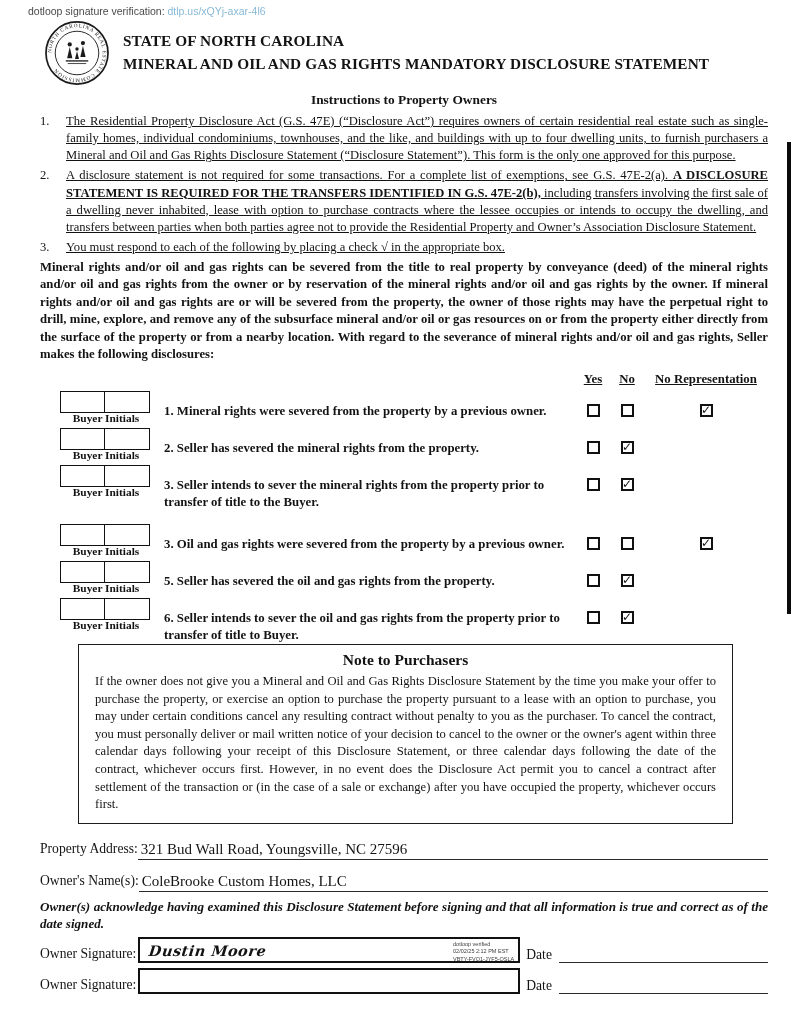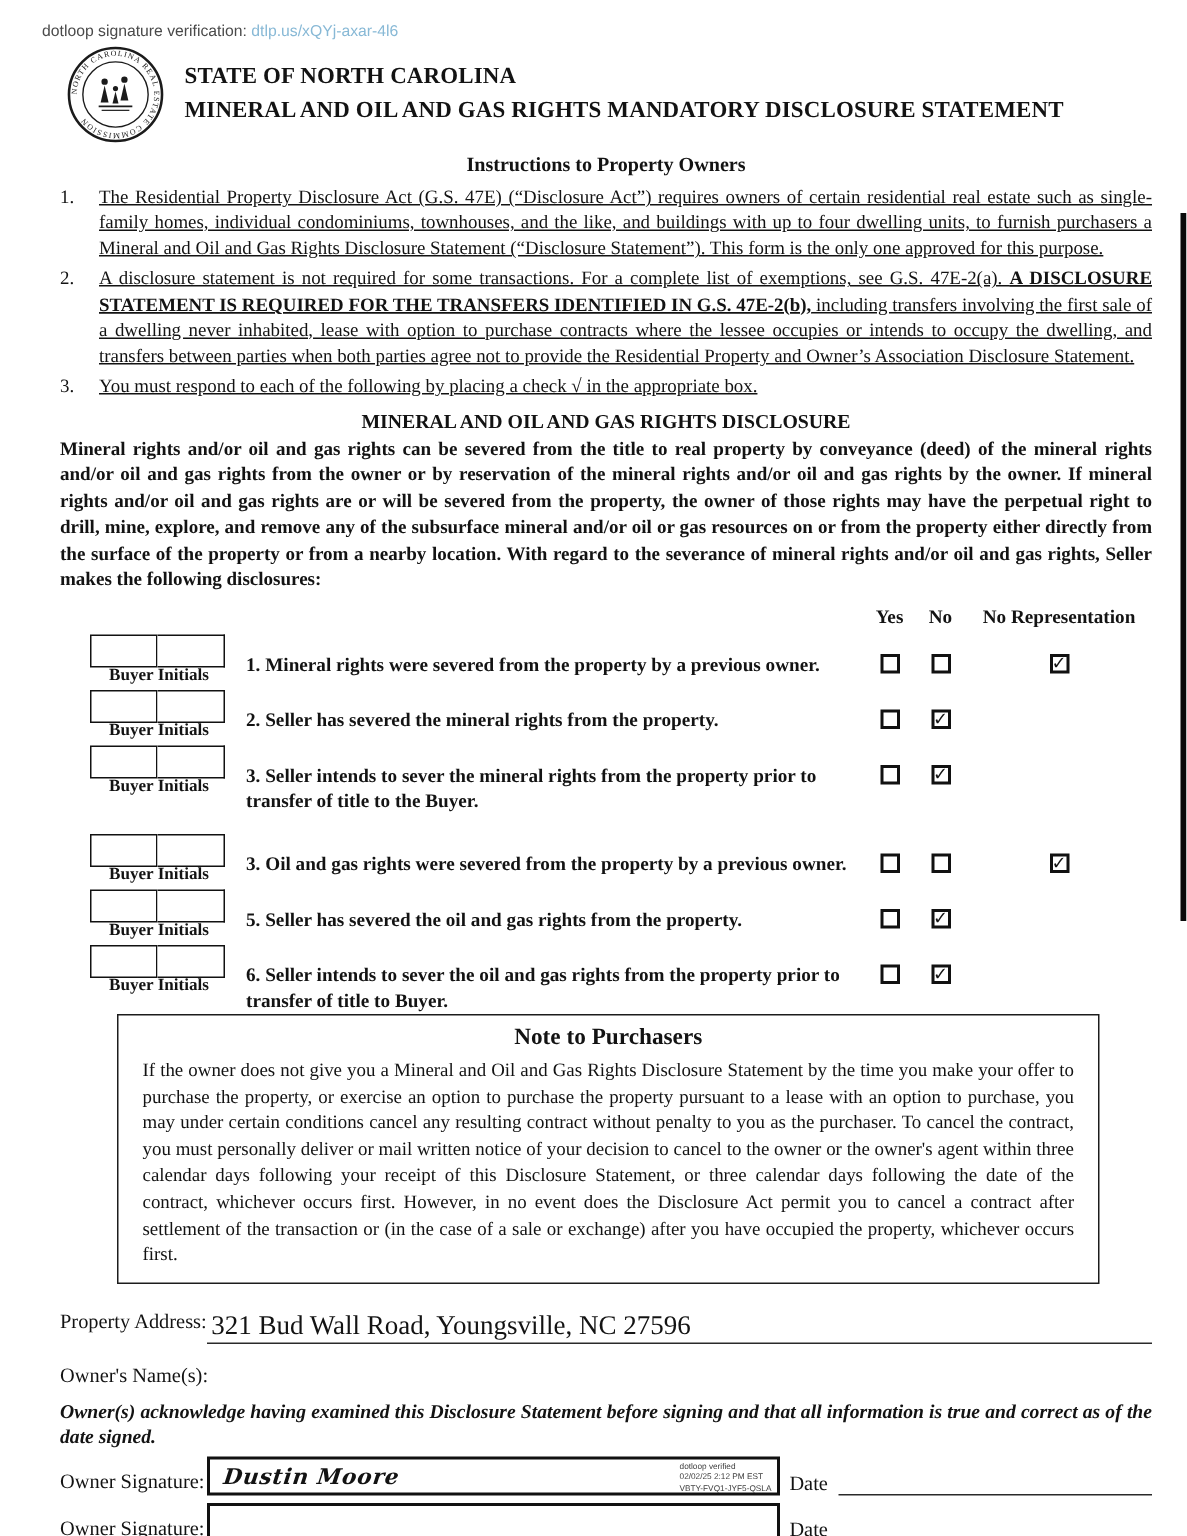--- a/index.html
+++ b/index.html
@@ -4,21 +4,21 @@
 <style>
   * { box-sizing: border-box; }
   html,body { margin:0; padding:0; }
   body {
     width:791px; height:1024px; background:#ffffff; color:#131313;
     font-family:"Liberation Serif","DejaVu Serif",serif;
     overflow:hidden; position:relative;
   }
   .verify {
     font-family:"Liberation Sans","DejaVu Sans",sans-serif;
-    font-size:10.5px; color:#4a4a4a; padding:15px 0 0 28px;
+    font-size:10.5px; color:#4a4a4a; padding:5px 0 0 28px;
   }
   .verify .link { color:#88b9d6; text-decoration:none; cursor:pointer; }
 
   .hdr { display:flex; align-items:center; gap:13px; margin:3px 0 0 44px; }
   .seal { width:66px; height:66px; flex:0 0 66px; }
   .hdr-titles { font-weight:bold; font-size:15.3px; line-height:1.5; letter-spacing:0.1px; }
 
   .content { padding:0 23px 0 40px; }
 
   .instr-h { text-align:center; font-weight:bold; font-size:13.4px; margin:6px 0 5px; }
@@ -26,42 +26,42 @@
   .item { display:flex; font-size:12.6px; line-height:1.36; text-align:justify; margin-bottom:3px; }
   .item-num { flex:0 0 26px; }
   .item-body { flex:1;text-decoration:underline; }
   .ul-bold { font-weight:bold; text-decoration:underline; }
 
   .disc-h { text-align:center; font-weight:bold; font-size:13.2px; margin:7px 0 2px; }
   .disc-p { font-weight:bold; font-size:12.7px; line-height:1.37; text-align:justify; }
 
   .grid { display:grid; grid-template-columns:122px 1fr 34px 34px 124px; }
   .disc-head { margin-top:9px; font-weight:bold; font-size:12.8px; }
-  .disc-head .c { text-align:center; }
+  .disc-head .c { text-align:center;text-decoration:underline; }
 
   .disc-row { margin-top:4px; align-items:start; }
   .row-gap { margin-top:13px; }
   .init { width:92px; margin-left:20px; }
   .init-boxes { display:flex; }
   .ib { width:45px; height:22px; border:1.6px solid #111; background:#fff; }
   .ib + .ib { border-left:none; }
   .init-label { font-weight:bold; font-size:11.4px; text-align:center; margin-top:-1px; white-space:nowrap; }
   .row-text { font-weight:bold; font-size:12.8px; line-height:1.32; padding:12px 10px 0 2px; }
   .cbc { padding-top:13px; display:flex; justify-content:center; }
   .cb { width:13px; height:13px; border:2px solid #111; display:flex; align-items:center; justify-content:center; background:#fff; cursor:pointer; }
   .mark { font-size:12px; font-weight:bold; line-height:1; margin-top:-2px; font-family:"DejaVu Sans",sans-serif; }
 
   .note { border:1.6px solid #1c1c1c; margin:0 35px 0 38px; padding:4px 16px 9px; }
   .note-title { text-align:center; font-weight:bold; font-size:15.5px; margin:2px 0 4px; }
   .note-text { font-size:12.6px; line-height:1.4; text-align:justify; }
 
   .fieldline { display:flex; align-items:flex-start; margin-top:17px; font-size:13.6px; }
   .fieldline.tight { margin-top:13px; }
   .fl-label { white-space:nowrap; padding-bottom:1px; }
-  .fl-value { border-bottom:1.2px solid #2a2a2a; flex:1; font-size:18px; padding:0 0 1px 3px; cursor:text; }
+  .fl-value { border-bottom:1.2px solid #2a2a2a; flex:1; font-size:15px; padding:0 0 1px 3px; cursor:text; }
 
   .ack { font-style:italic; font-weight:bold; font-size:13.1px; line-height:1.3; margin-top:6px; text-align:justify; }
 
   .sigrow { display:flex; align-items:flex-end; margin-top:5px; font-size:13.6px; }
   .sigbox { position:relative; width:382px; height:26px; border:2px solid #111; margin-left:2px; background:#fff; cursor:pointer; }
   .sig-script {
     position:absolute; left:9px; top:3px; font-size:14.5px; font-style:italic; font-weight:bold;
     transform:skewX(-7deg); font-family:"DejaVu Serif",serif; letter-spacing:0.5px;
   }
   .stamp {
@@ -118,21 +118,20 @@
   <div class="item">
     <div class="item-num">2.</div>
     <div class="item-body"><span>A disclosure statement is not required for some transactions. For a complete list of exemptions, see G.S. 47E-2(a). </span><span class="ul-bold">A DISCLOSURE STATEMENT IS REQUIRED FOR THE TRANSFERS IDENTIFIED IN  G.S. 47E-2(b),</span><span> including transfers involving the first sale of a dwelling never inhabited, lease with option to purchase contracts where the lessee occupies or intends to occupy the dwelling, and transfers between parties when both parties agree not to provide the Residential Property and Owner’s Association Disclosure Statement.</span></div>
   </div>
 
   <div class="item">
     <div class="item-num">3.</div>
     <div class="item-body">You must respond to each of the following by placing a check √  in the appropriate box.</div>
   </div>
 
-  <div class="disc-h">MINERAL AND OIL AND GAS RIGHTS DISCLOSURE</div>
   <div class="disc-p">Mineral rights and/or oil and gas rights can be severed from the title to real property by conveyance (deed) of the mineral rights and/or oil and gas rights from the owner or by reservation of the mineral rights and/or oil and gas rights by the owner. If mineral rights and/or oil and gas rights are or will be severed from the property, the owner of those rights may have the perpetual right to drill, mine, explore, and remove any of the subsurface mineral and/or oil or gas resources on or from the property either directly from the surface of the property or from a nearby location. With regard to the severance of mineral rights and/or oil and gas rights, Seller makes the following disclosures:</div>
 
   <div class="grid disc-head">
     <div></div>
       <div></div>
     <div class="c">Yes</div>
     <div class="c">No</div>
     <div class="c">No Representation</div>
   </div>
 
@@ -281,20 +280,21 @@
     <div class="note-text">If the owner does not give you a Mineral and Oil and Gas Rights Disclosure Statement by the time you make your offer to purchase the property, or exercise an option to purchase the property pursuant to a lease with an option to purchase, you may under certain conditions cancel any resulting contract without penalty to you as the purchaser. To cancel the contract, you must personally deliver or mail written notice of your decision to cancel to the owner or the owner's agent within three calendar days following your receipt of this Disclosure Statement, or three calendar days following the date of the contract, whichever occurs first. However, in no event does the Disclosure Act permit you to cancel a contract after settlement of the transaction or (in the case of a sale or exchange) after you have occupied the property, whichever occurs first.</div>
   </div>
 
   <div class="fieldline">
     <span class="fl-label">Property Address:</span>
     <span class="fl-value">321 Bud Wall Road, Youngsville, NC 27596</span>
   </div>
 
   <div class="fieldline tight">
     <span class="fl-label">Owner's Name(s):</span>
+    <span class="fl-value">ColeBrooke Custom Homes, LLC</span>
   </div>
 
   <div class="ack">Owner(s) acknowledge having examined this Disclosure Statement before signing and that all information is true and correct as of the date signed.</div>
 
   <div class="sigrow">
     <span class="fl-label">Owner Signature:</span>
     <span class="sigbox">
       <span class="sig-script">Dustin Moore</span>
       <span class="stamp">
         <span>dotloop verified</span><br>

